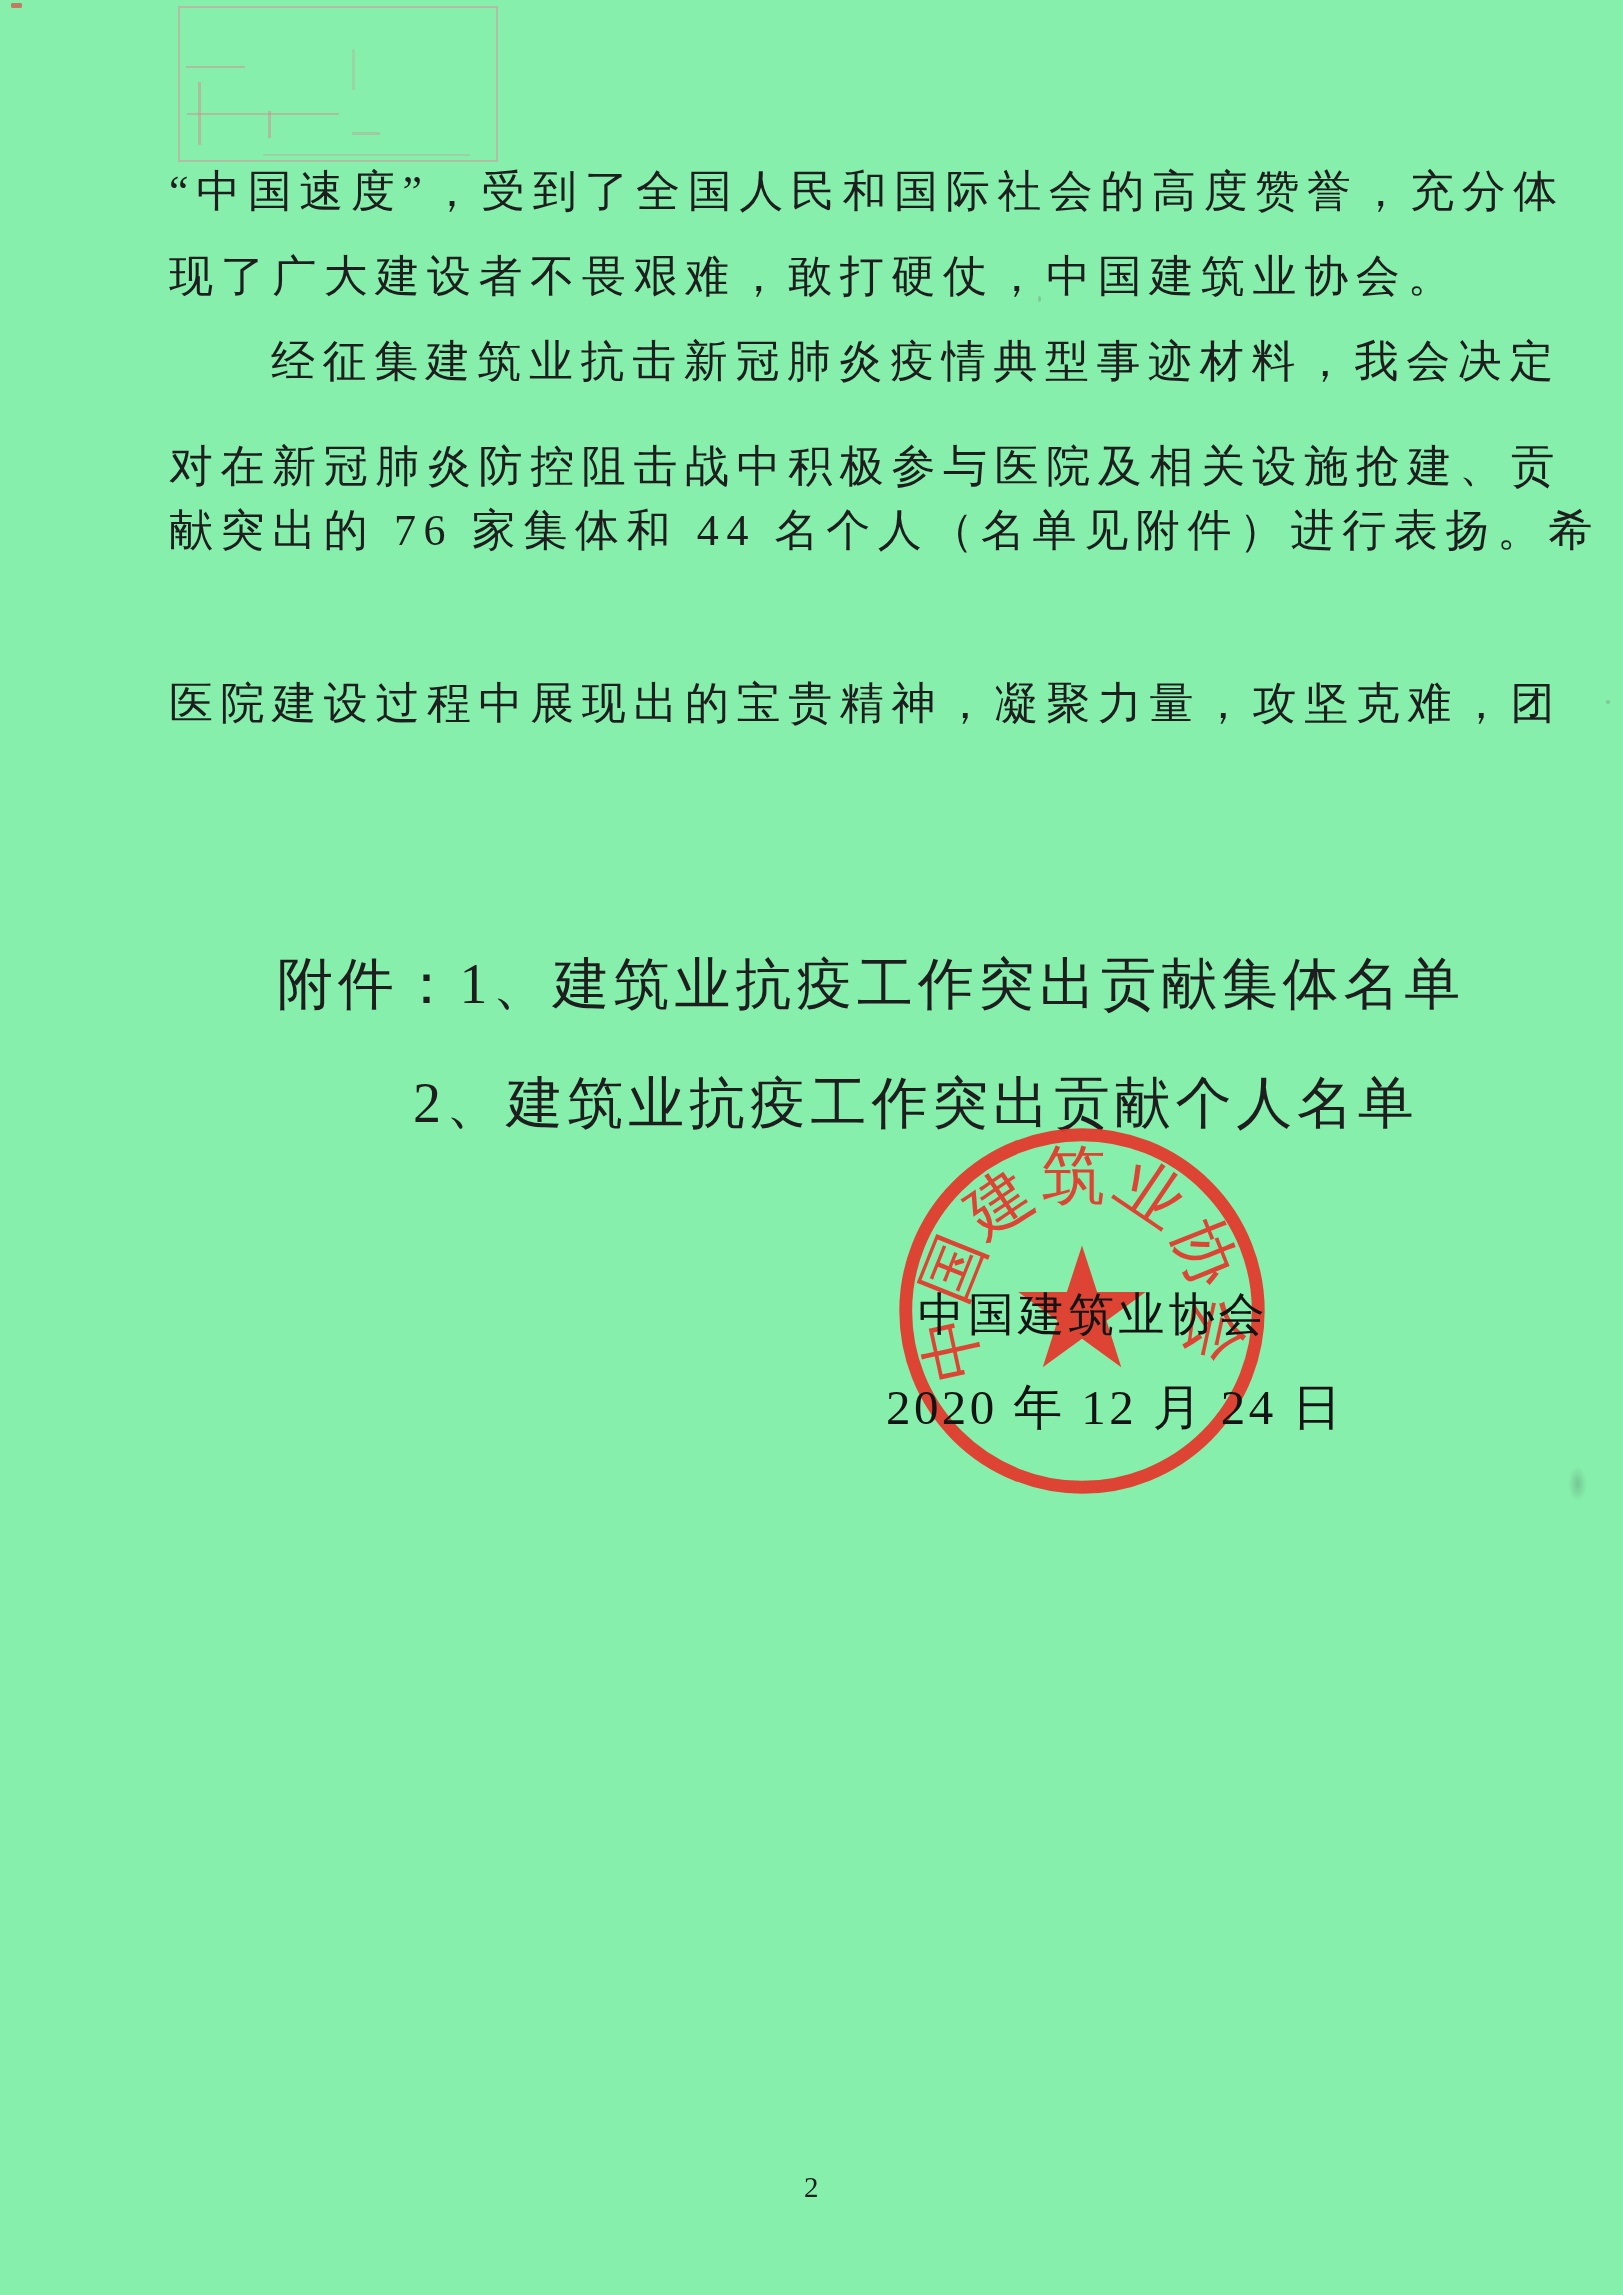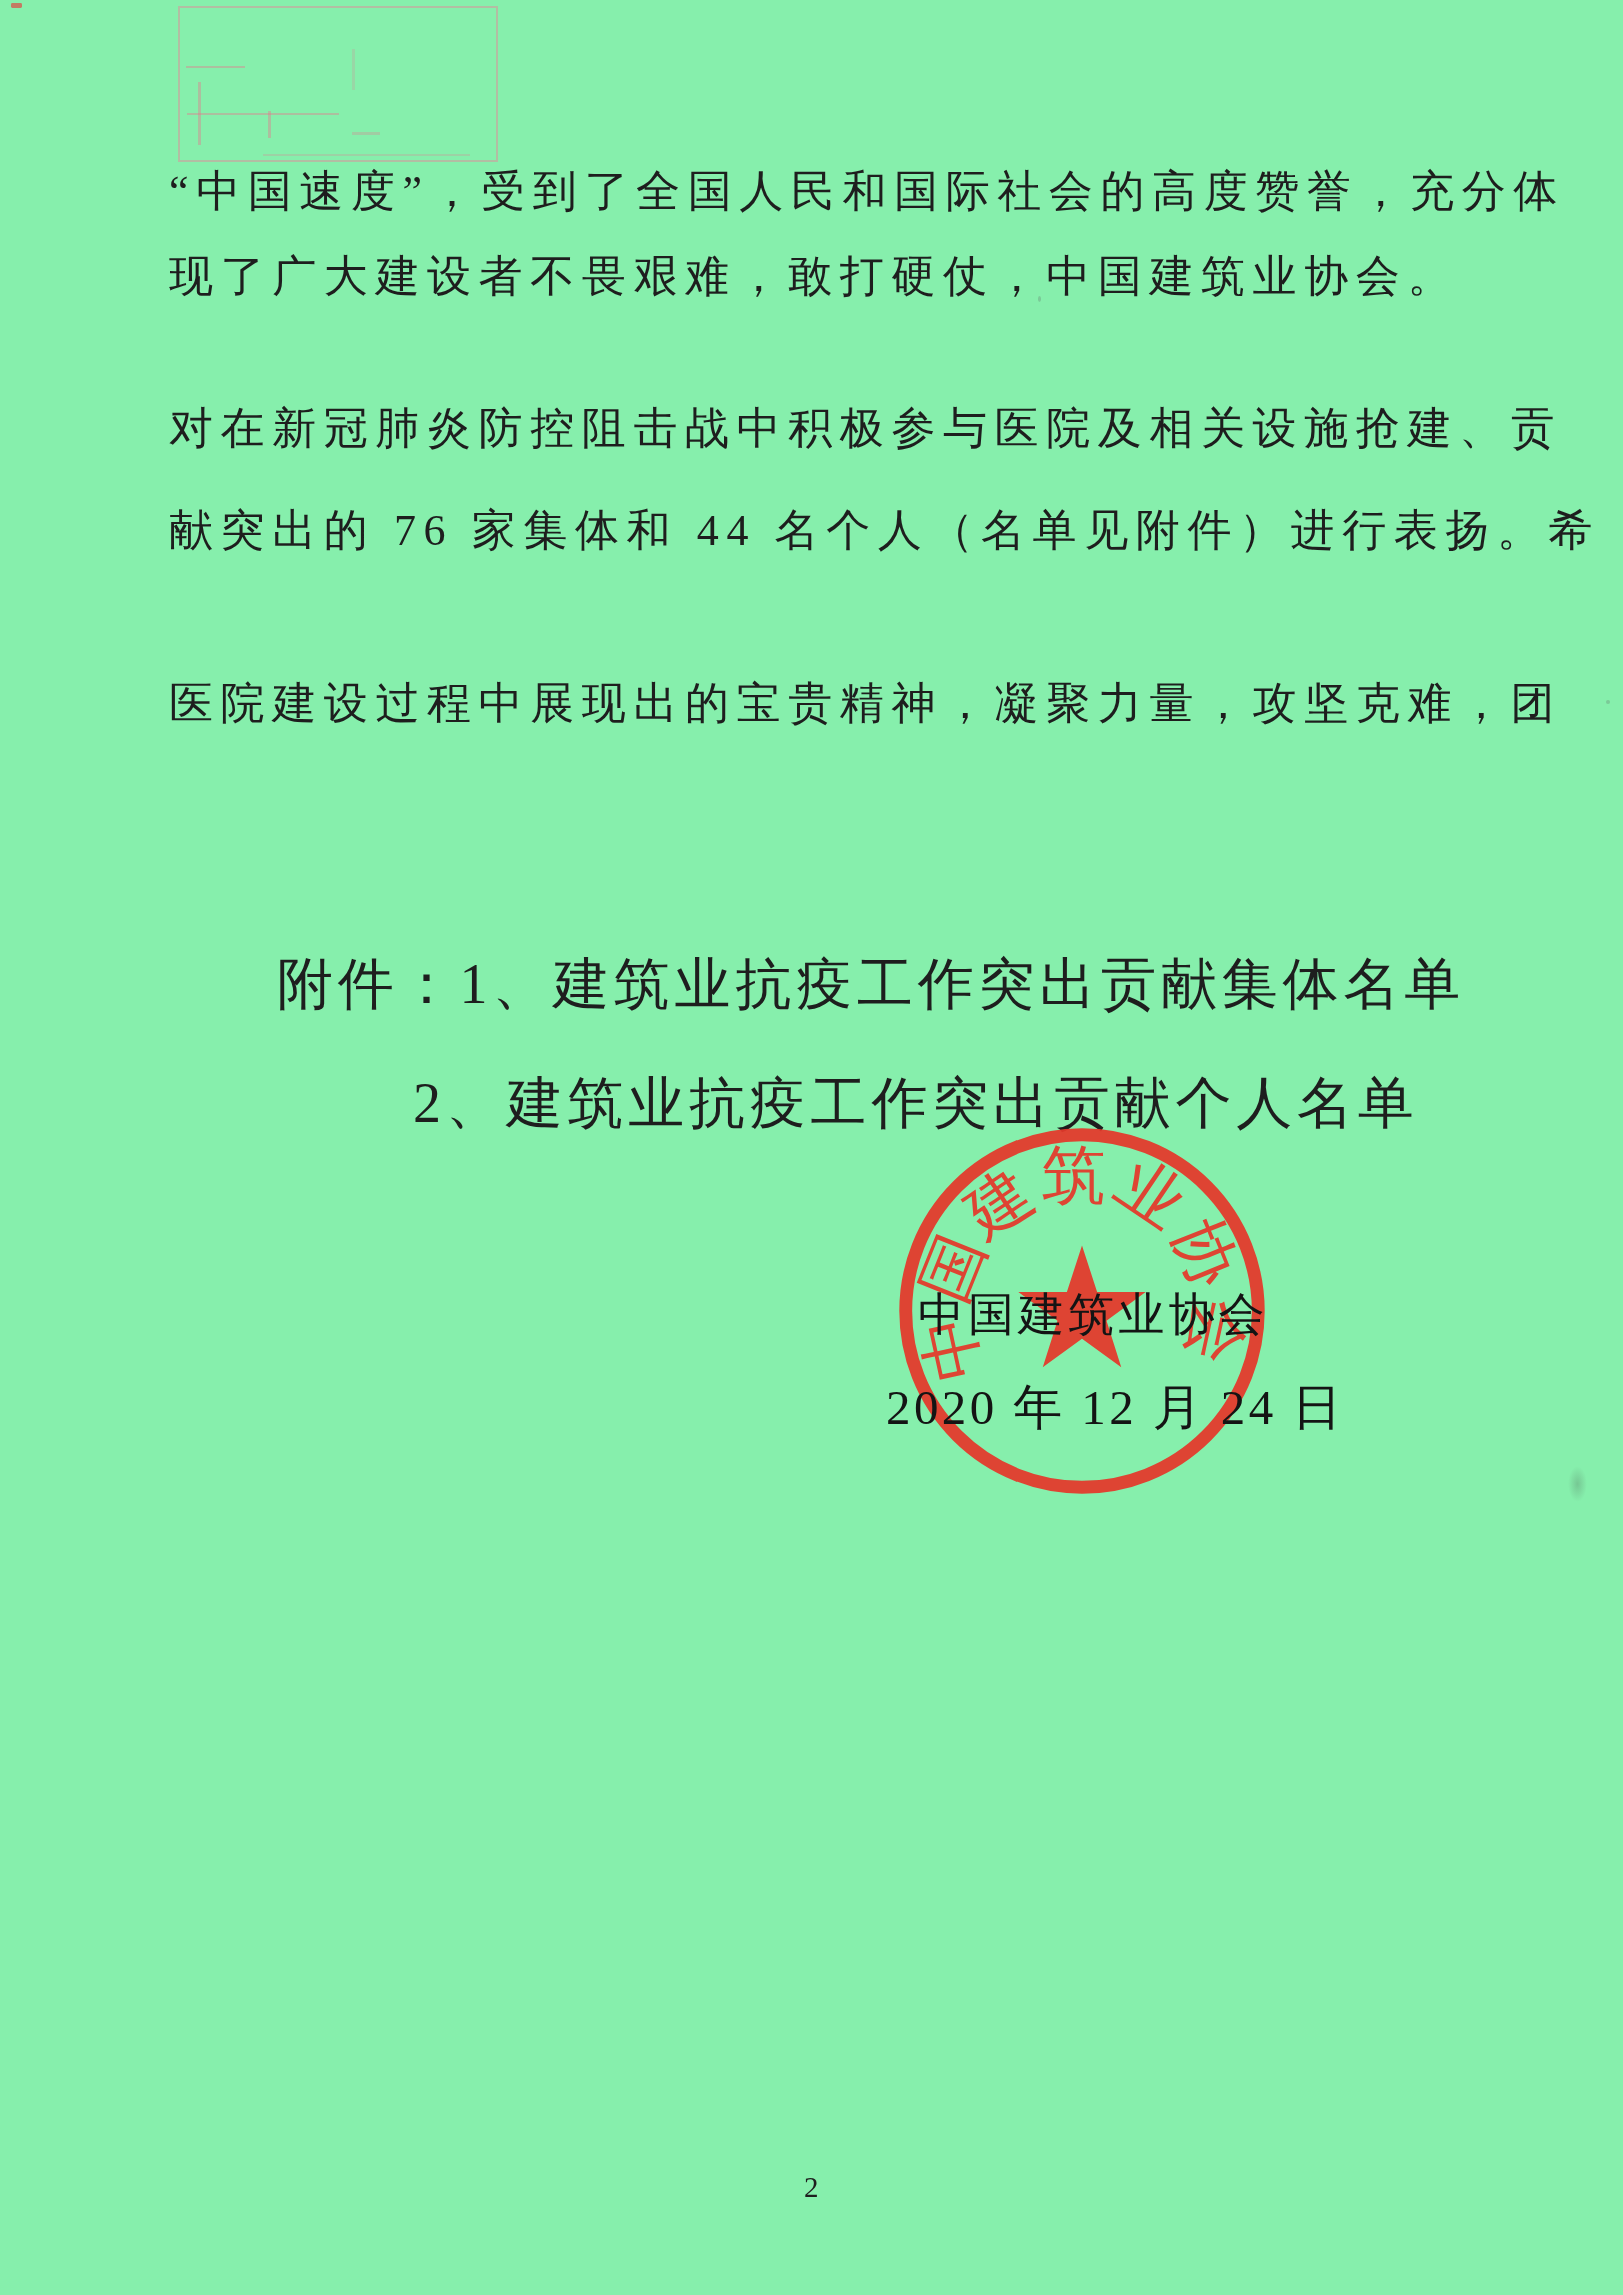--- a/index.html
+++ b/index.html
@@ -115,21 +115,22 @@
     <div class="bleed-frag" style="left:18px; top:74px; width:2.8px;   height:63px;"></div>
     <div class="bleed-frag" style="left:88px;top:103px; width:3.4px;   height:27.6px;"></div>
     <div class="bleed-frag" style="left:83px;top:146px; width:207px; height:2.8px; opacity:.6;"></div>
     <div class="bleed-frag" style="left:172px;top:41px;  width:3.4px;   height:41px; opacity:.5;"></div>
     <div class="bleed-frag" style="left:172px;top:124px; width:27.6px;  height:3.4px; opacity:.7;"></div>
   </div>
   <div class="corner-fleck"></div>
 
   <div class="bline" style="top:170px;">“中国速度”，受到了全国人民和国际社会的高度赞誉，充分体</div>
   <div class="bline" style="top:255px;">现了广大建设者不畏艰难，敢打硬仗，中国建筑业协会。</div>
-  <div class="bline" style="top:407px;">对在新冠肺炎防控阻击战中积极参与医院及相关设施抢建、贡</div>
+  <div class="bline" style="top:340px; left:271px;">经征集建筑业抗击新冠肺炎疫情典型事迹材料，我会决定</div>
+  <div class="bline" style="top:445px;">对在新冠肺炎防控阻击战中积极参与医院及相关设施抢建、贡</div>
   <div class="bline" style="top:509px;">献突出的 76 家集体和 44 名个人（名单见附件）进行表扬。希</div>
   <div class="bline" style="top:682px;">医院建设过程中展现出的宝贵精神，凝聚力量，攻坚克难，团</div>
 
   <div class="aline" style="left:277px; top:956px;">
     <span>附件：</span><span>1、建筑业抗疫工作突出贡献集体名单</span>
   </div>
   <div class="aline" style="left:413px; top:1075px;">
     <span>2、建筑业抗疫工作突出贡献个人名单</span>
   </div>
 

